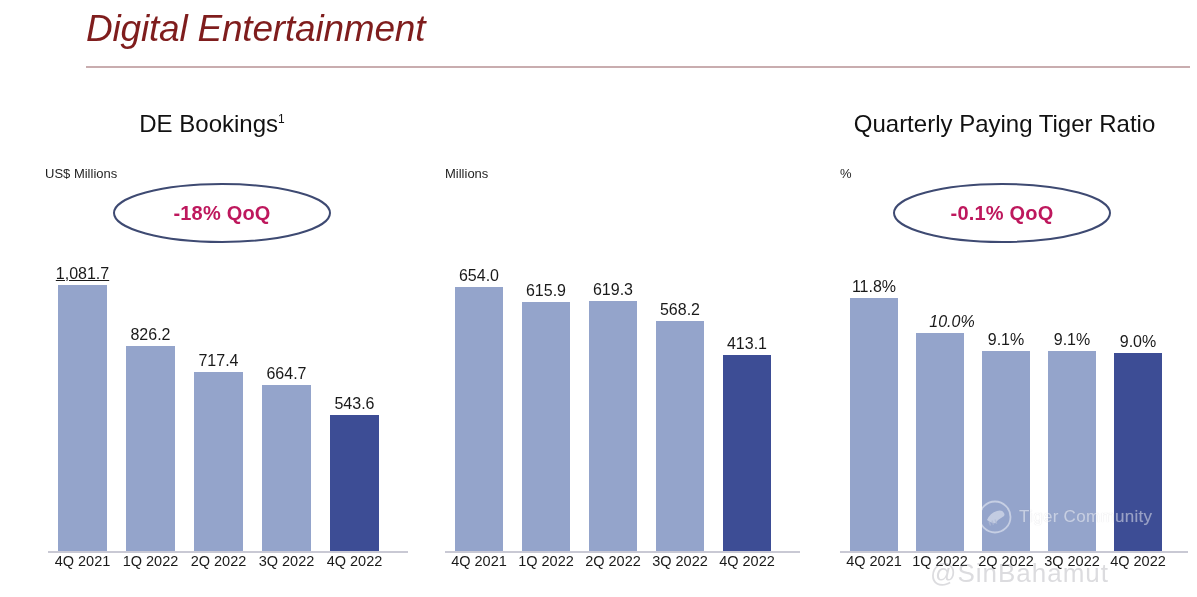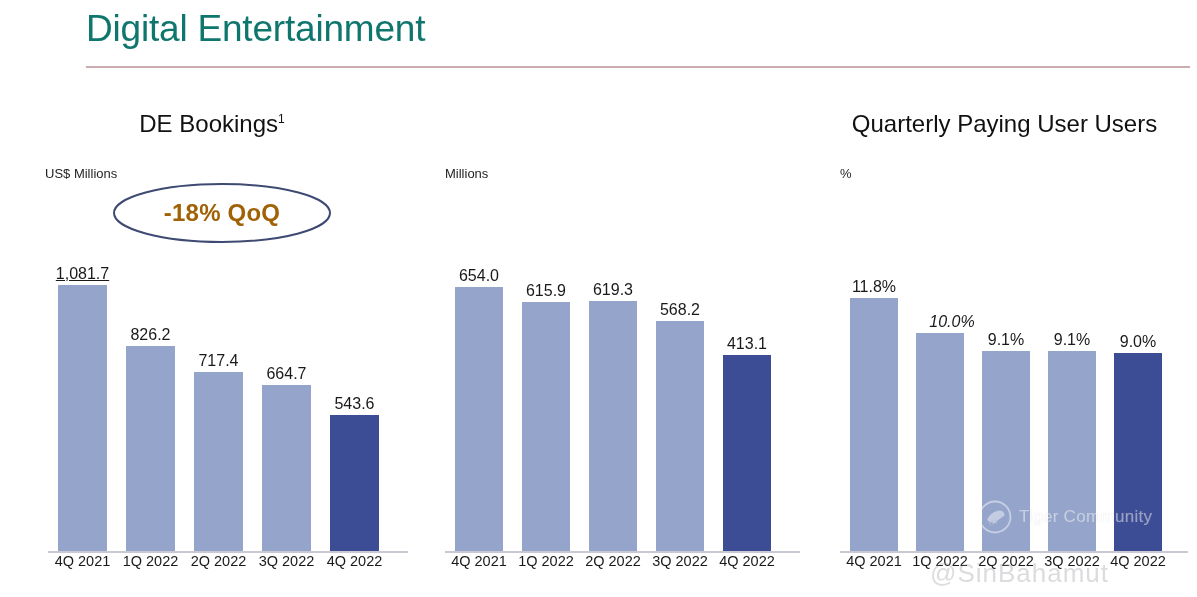--- a/index.html
+++ b/index.html
@@ -41,22 +41,23 @@
     letter-spacing: .2px;
     margin-top: -3px;
   }
   .page-title {
     position: absolute;
     left: 86px;
     top: 8px;
     font-size: 37px;
     font-weight: 300;
     letter-spacing: -0.2px;
-    color: #0f766e;
-    white-space: nowrap;
+    color: #7f1d1d;
+    white-space: nowrap;
+    font-style: italic;
   }
   .header-rule {
     position: absolute;
     left: 86px;
     top: 66px;
     width: 1104px;
     height: 2px;
     background: #c9adaf;
   }
 
@@ -111,23 +112,23 @@
   .panel-2 .callout { left: 88px; }
   .panel-3 .callout { left: 80px; }
   .callout svg { position: absolute; left: 0; top: 0; }
   .callout-text {
     position: absolute;
     left: 0; top: 0;
     width: 220px; height: 62px;
     display: flex;
     align-items: center;
     justify-content: center;
-    font-size: 24px;
+    font-size: 20px;
     font-weight: bold;
-    color: #a16207;
+    color: #be185d;
     letter-spacing: .2px;
   }
 
   
   .plot {
     position: absolute;
     left: 0;
     top: 170px;
     height: 303px;
     width: 100%;
@@ -276,23 +277,29 @@
     <div class="cat-labels">
       <div class="cat-label" style="left:23px;  width:88px;">4Q 2021</div>
       <div class="cat-label" style="left:90px;  width:88px;">1Q 2022</div>
       <div class="cat-label" style="left:157px; width:88px;">2Q 2022</div>
       <div class="cat-label" style="left:224px; width:88px;">3Q 2022</div>
       <div class="cat-label" style="left:291px; width:88px;">4Q 2022</div>
     </div>
   </div>
 
   <div class="panel panel-3">
-    <div class="panel-title"><span>Quarterly Paying User Users</span><sup></sup></div>
+    <div class="panel-title"><span>Quarterly Paying Tiger Ratio</span><sup></sup></div>
     <div class="unit-label">%</div>
 
+    <div class="callout">
+      <svg width="220" height="62">
+        <ellipse cx="110" cy="31" rx="108" ry="29" fill="#ffffff" stroke="#3e4a72" stroke-width="2"></ellipse>
+      </svg>
+      <div class="callout-text">-0.1% QoQ</div>
+    </div>
 
     <div class="plot">
       <div class="axis-line"></div>
 
       <div class="bar" style="left:38px;  width:48px; height:253px;"></div>
       <div class="bar" style="left:104px; width:48px; height:218px;"></div>
       <div class="bar" style="left:170px; width:48px; height:200px;"></div>
       <div class="bar" style="left:236px; width:48px; height:200px;"></div>
       <div class="bar highlight" style="left:302px; width:48px; height:198px;"></div>
 

